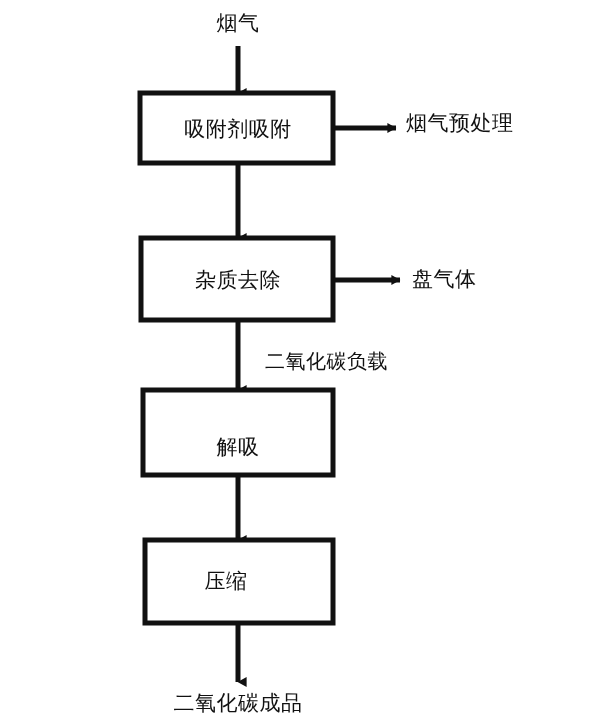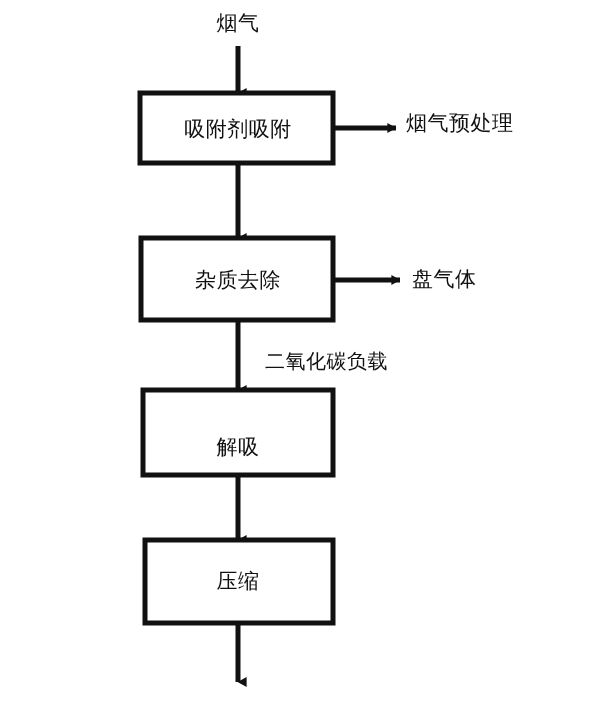--- a/index.html
+++ b/index.html
@@ -104,24 +104,25 @@
   </svg>
 
   <div class="io-label centered" style="left:238px; top:12px;">烟气</div>
 
   <div class="node-label centered" style="left:238px; top:118px;">吸附剂吸附</div>
 
   <div class="node-label centered" style="left:238px; top:269px;">杂质去除</div>
 
   <div class="node-label centered" style="left:238px; top:436px;">解吸</div>
 
-  <div class="node-label centered" style="left:238px; top:570px;text-align:center;">压缩</div>
+  <div class="node-label centered" style="left:226px; top:570px;text-align:center;">压缩</div>
 
   <div class="io-label" style="left:406px; top:112px;">烟气预处理</div>
 
 
   <div class="io-label" style="left:412px; top:268px;">盘气体</div>
 
   <div class="edge-label" style="left:265px; top:343px;margin-top:8px;">二氧化碳负载</div>
 
 
+  <div class="io-label centered" style="left:238px; top:692px;">二氧化碳成品</div>
 
 </div>
 
 </body></html>

